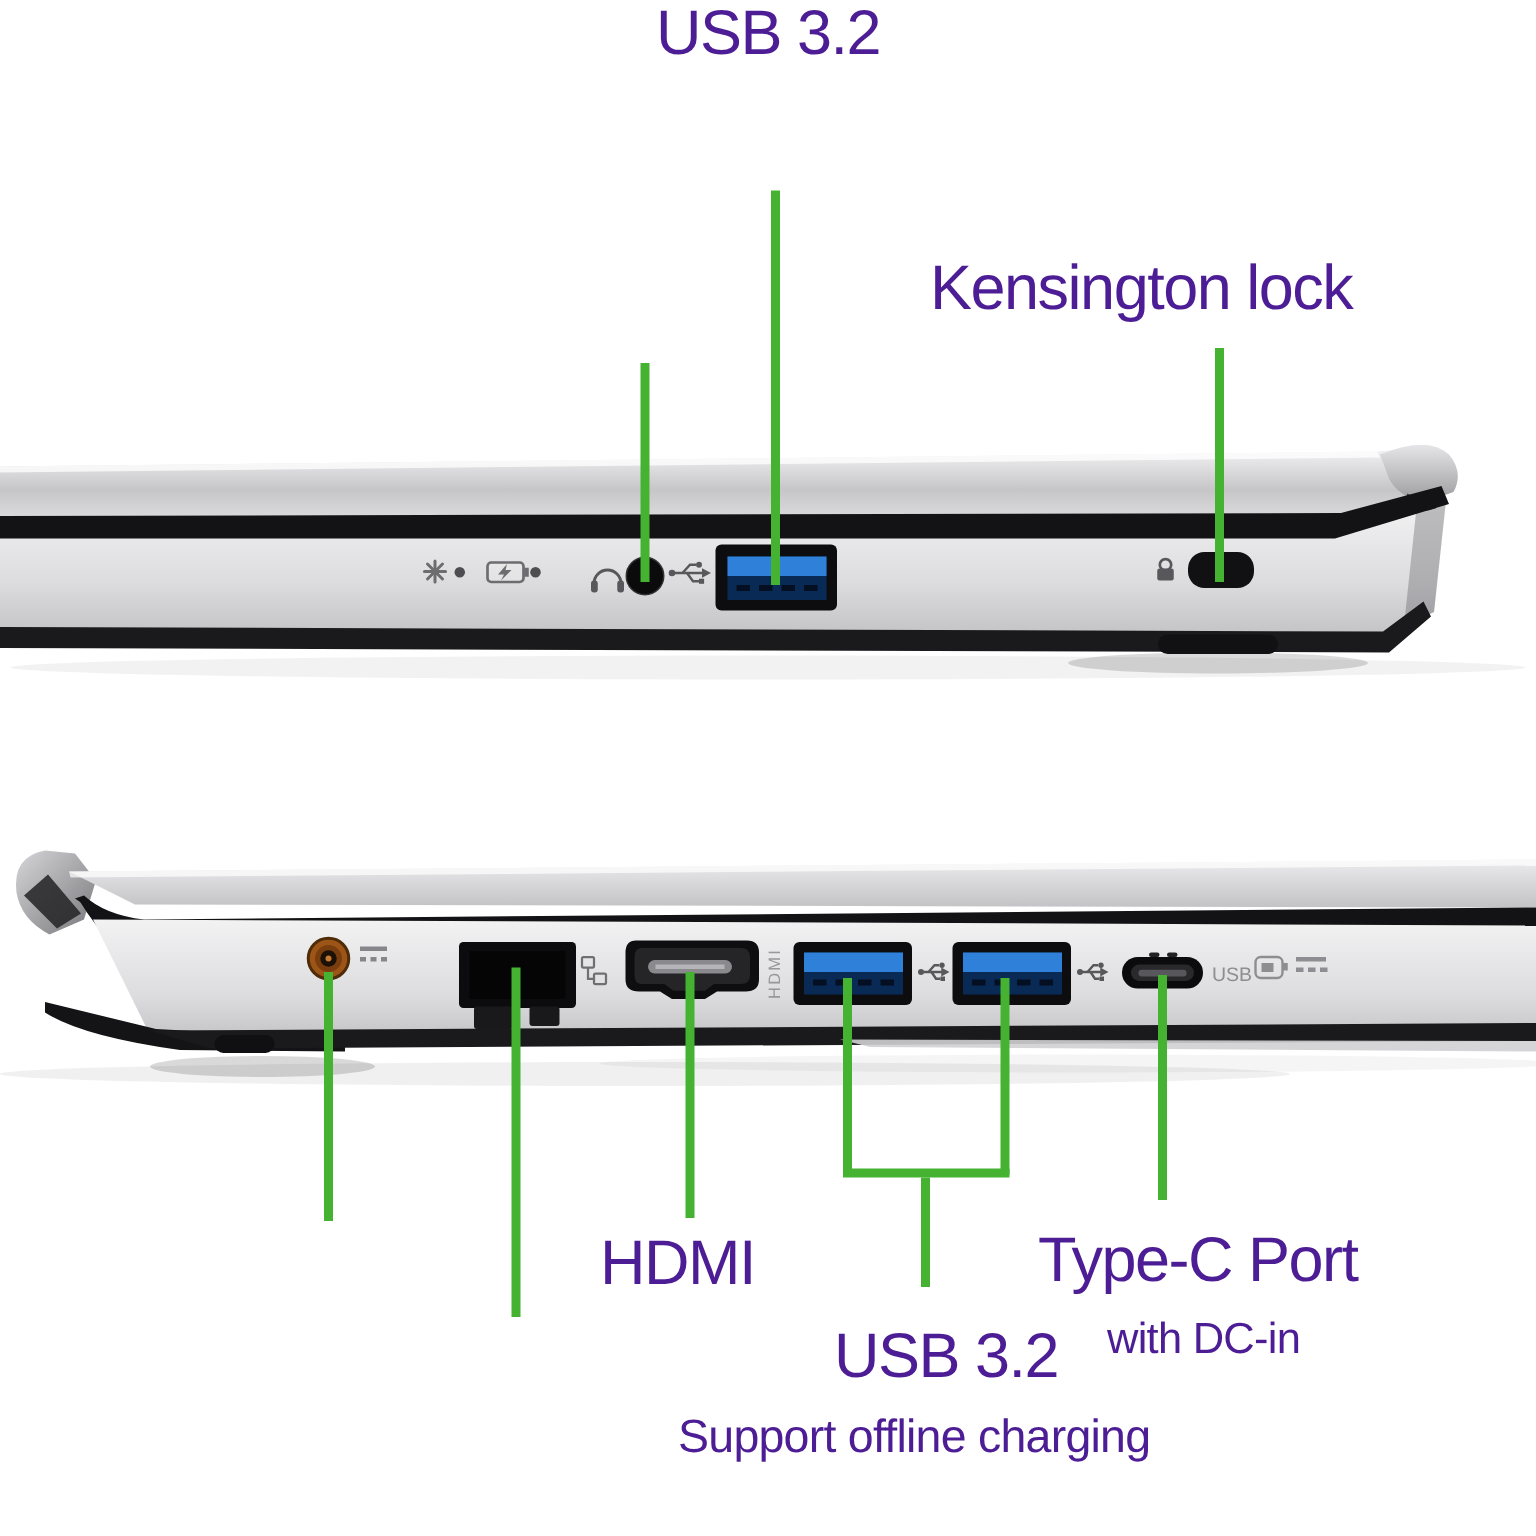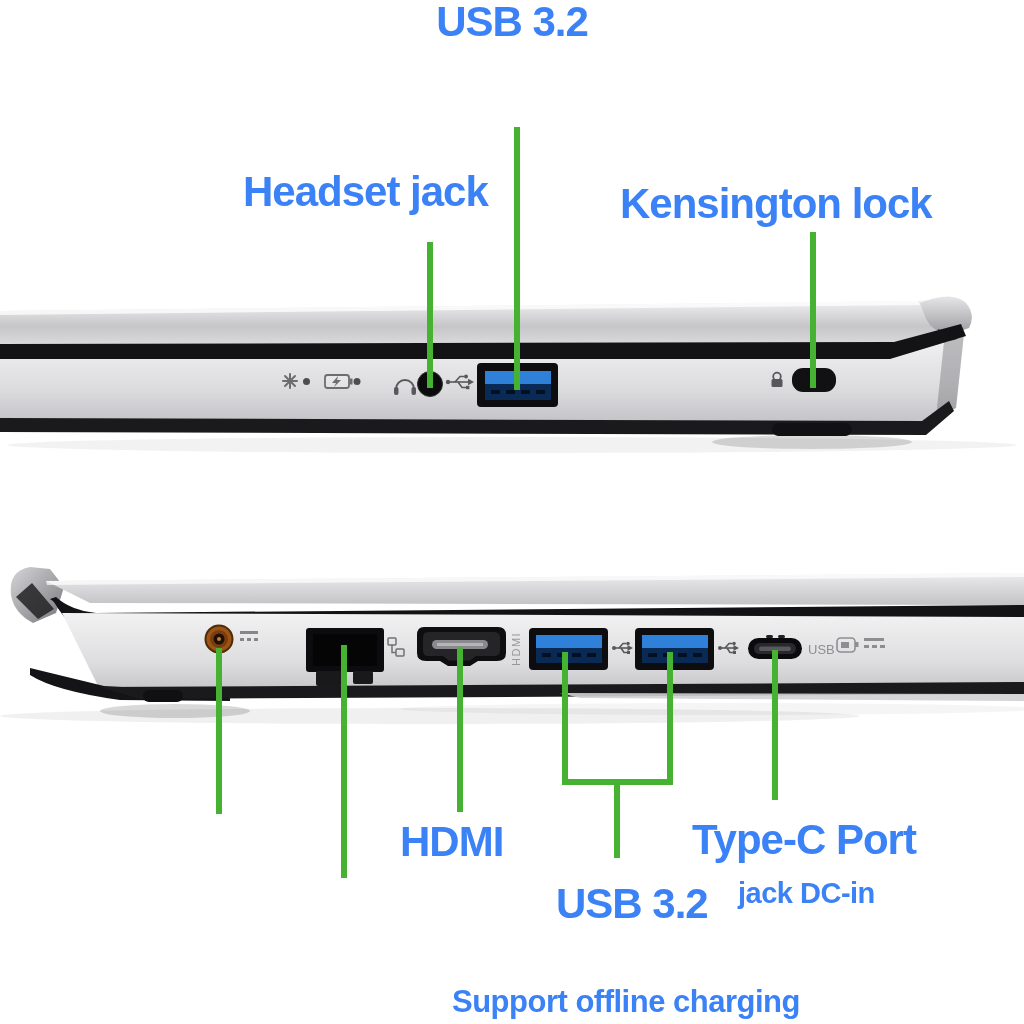--- a/index.html
+++ b/index.html
@@ -1,33 +1,32 @@
 <!DOCTYPE html>
 <html><head>
 <meta charset="utf-8">
 <style>
   html,body{margin:0;padding:0;background:#fff;}
   .canvas{position:relative;width:1024px;height:1024px;background:#fff;overflow:hidden;
           font-family:"Liberation Sans",sans-serif;}
-  .label{position:absolute;color:#3b82f6;font-size:42px;letter-spacing:-1px;
-         white-space:nowrap;z-index:3;line-height:1.05;font-weight:bold;}
+  .label{position:absolute;color:#4c1d95;font-size:42px;letter-spacing:-1px;
+         white-space:nowrap;z-index:3;line-height:1.05;}
   .label.small{font-size:29px;letter-spacing:-0.5px;}
   .label.note{font-size:31px;letter-spacing:-0.5px;}
   .leader{position:absolute;width:6px;background:#45b331;z-index:5;}
   .leader.h{height:6px;}
   .lap{position:absolute;left:0;z-index:1;}
 </style>
 </head>
 <body>
 
 <div class="canvas">
 
   <div class="label" style="left:0;top:56;width:1024px;text-align:center;">USB 3.2</div>
-  <div class="label" style="left:243px;top:170px;">Headset jack</div>
-  <div class="label" style="left:620px;top:170px;margin-top:12px;">Kensington lock</div>
+  <div class="label" style="left:620px;top:170px;">Kensington lock</div>
 
   <div class="leader" style="left:514px;top:127px;height:263px;"></div>
   <div class="leader" style="left:427px;top:242px;height:146px;"></div>
   <div class="leader" style="left:810px;top:232px;height:156px;"></div>
 
   <svg class="lap" style="top:295px;" width="1024" height="170" viewBox="0 0 1024 170">
     <defs>
       <linearGradient id="gLidT" x1="0" y1="0" x2="0" y2="1">
         <stop offset="0" stop-color="#f1f1f2"></stop>
           <stop offset="0.55" stop-color="#c6c6c9"></stop>
@@ -237,16 +236,16 @@
   <div class="leader" style="left:457px;top:648px;height:164px;"></div>
   <div class="leader" style="left:562px;top:652px;height:131px;"></div>
   <div class="leader" style="left:667px;top:652px;height:131px;"></div>
   <div class="leader h" style="left:562px;top:779px;width:111px;"></div>
   <div class="leader" style="left:614px;top:785px;height:73px;"></div>
   <div class="leader" style="left:772px;top:650px;height:150px;"></div>
 
   <div class="label" style="left:400px;top:820px;">HDMI</div>
   <div class="label" style="left:556px;top:882px;">USB 3.2</div>
   <div class="label" style="left:692px;top:818px;text-align:right;">Type-C Port</div>
-  <div class="label small" style="left:738px;top:878px;">jack DC-in</div>
-  <div class="label note" style="left:452px;top:942px;margin-top:44px;">Support offline charging</div>
+  <div class="label small" style="left:738px;top:878px;">with DC-in</div>
+  <div class="label note" style="left:452px;top:942px;">Support offline charging</div>
 
 </div>
 
 </body></html>

